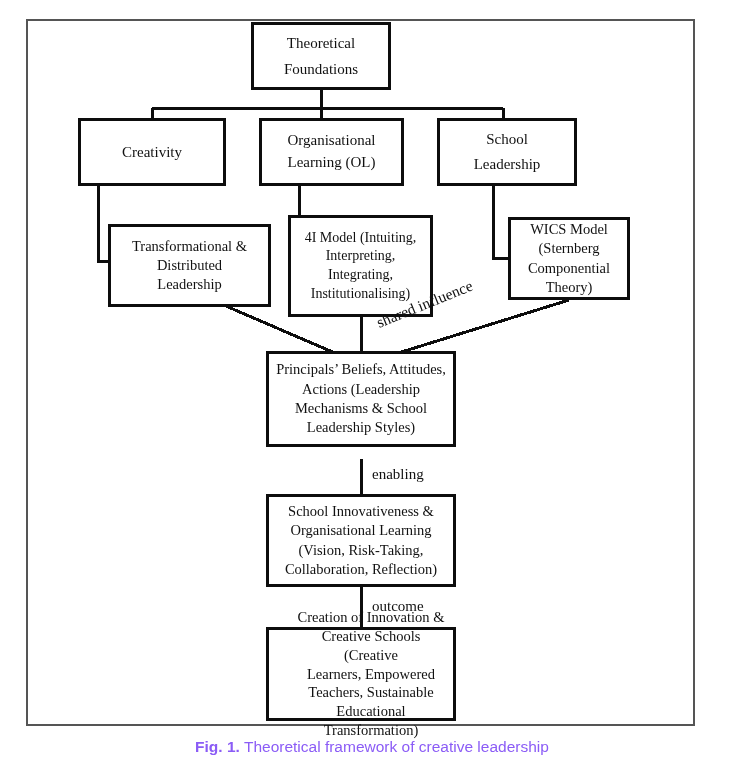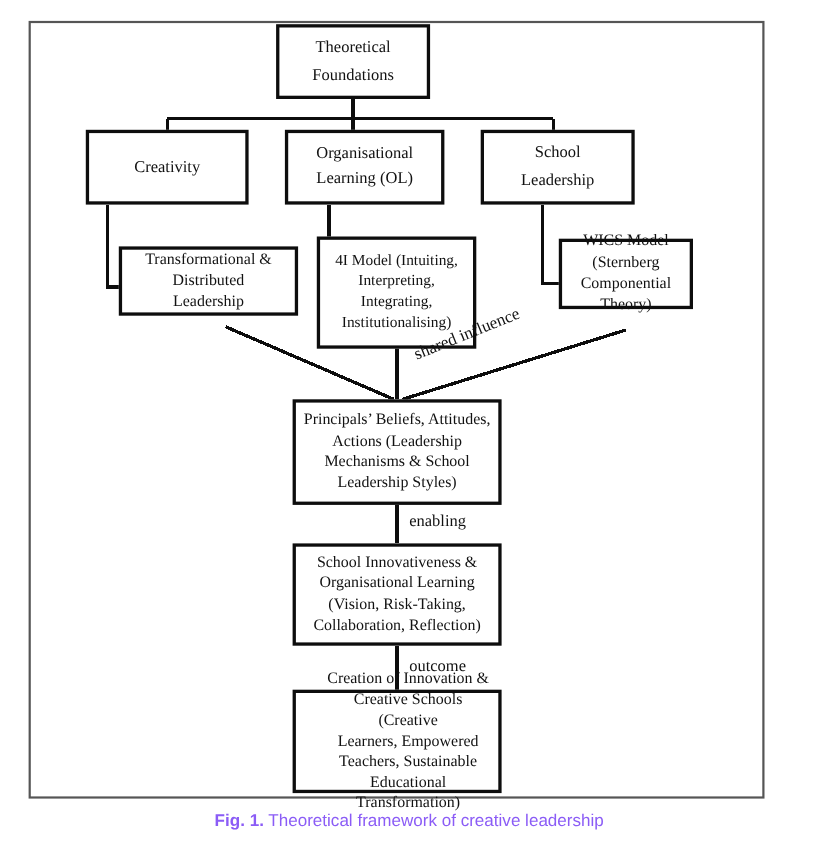--- a/index.html
+++ b/index.html
@@ -69,33 +69,33 @@
   }
   #node-organisational-learning {
     left: 259px; top: 118px; width: 145px; height: 68px;
     font-size: 15px; line-height: 1.45;
   }
   #node-change-leadership {
     left: 437px; top: 118px; width: 140px; height: 68px;
     font-size: 15px; line-height: 1.7;
   }
   #node-transformational-distributed {
-    left: 108px; top: 224px; width: 163px; height: 63px;
+    left: 108px; top: 224px; width: 163px; height: 83px;
     font-size: 14.5px; line-height: 1.33;
   }
   #node-4i-model {
     left: 288px; top: 215px; width: 145px; height: 102px;
     font-size: 14px; line-height: 1.34;
   }
   #node-wics-model {
-    left: 508px; top: 217px; width: 122px; height: 64px;
+    left: 508px; top: 217px; width: 122px; height: 83px;
     font-size: 14.5px; line-height: 1.33;
   }
   #node-principals-beliefs {
-    left: 266px; top: 363px; width: 190px; height: 96px;
+    left: 266px; top: 351px; width: 190px; height: 96px;
     font-size: 14.5px; line-height: 1.33;
   }
   #node-school-innovativeness {
     left: 266px; top: 494px; width: 190px; height: 93px;
     font-size: 14.5px; line-height: 1.33;
   }
   #node-creation-innovation {
     left: 266px; top: 627px; width: 190px; height: 94px;
     font-size: 14.5px; line-height: 1.3; padding-left: 24px;
   }

